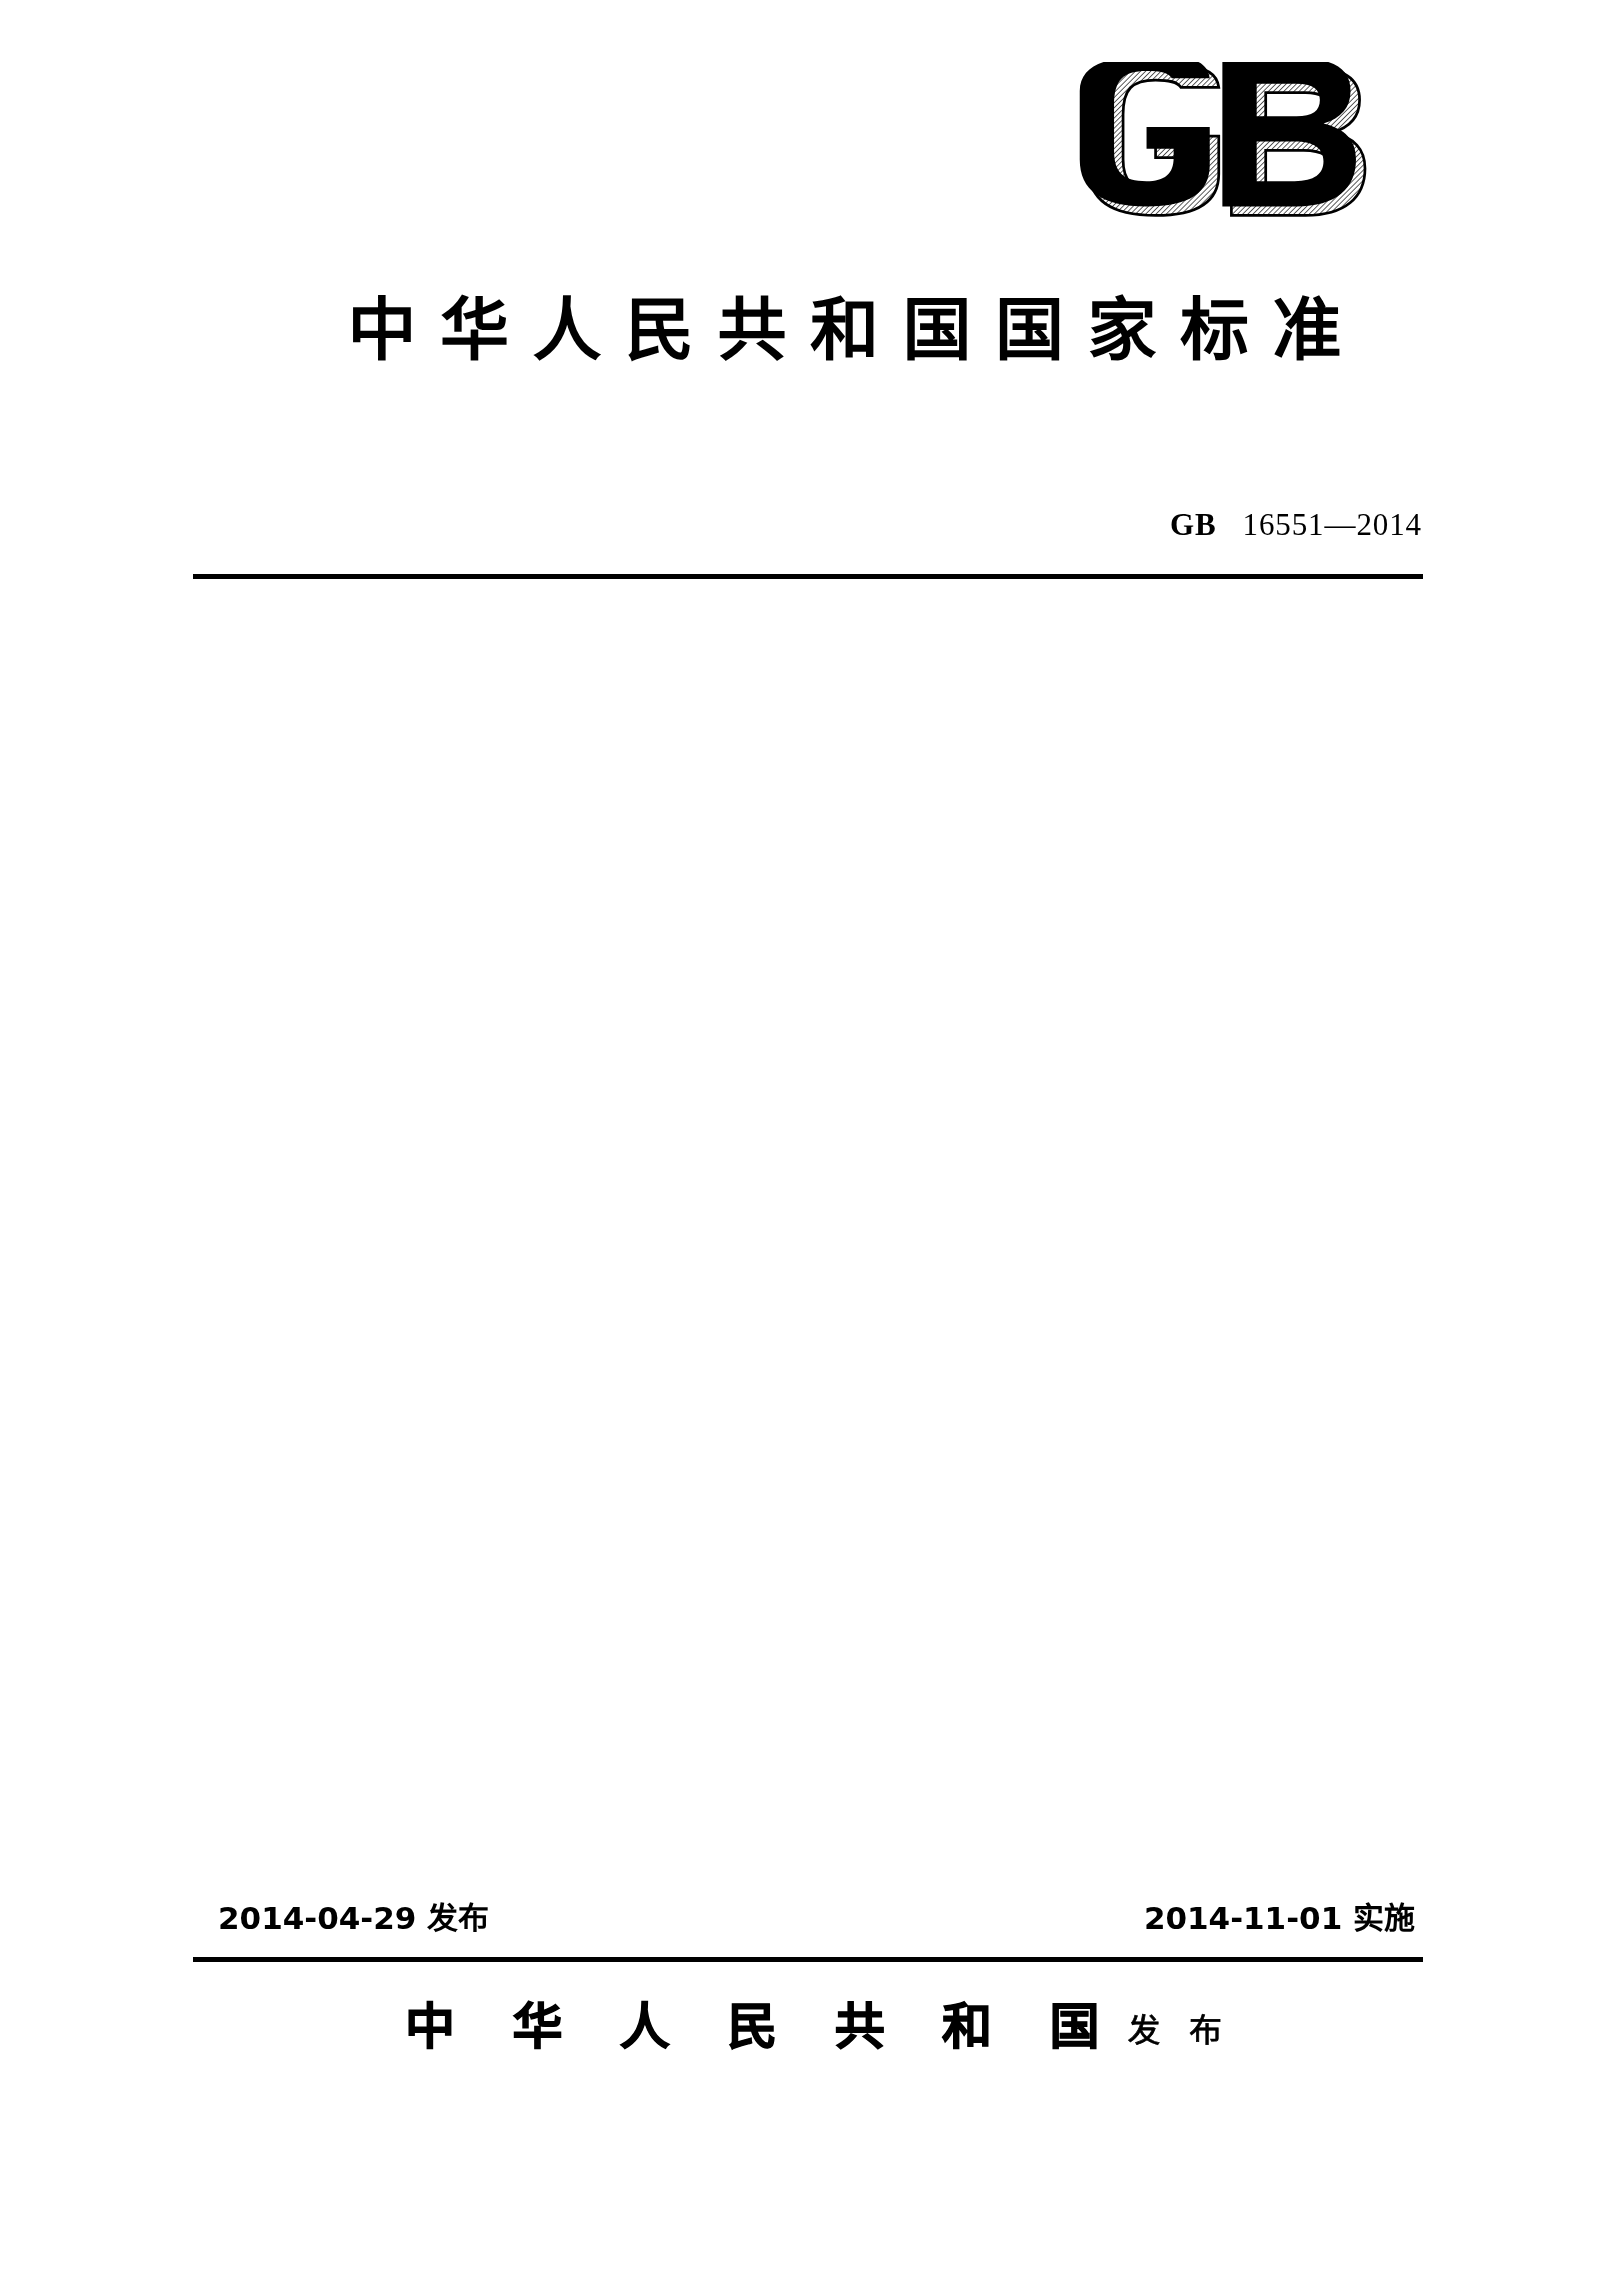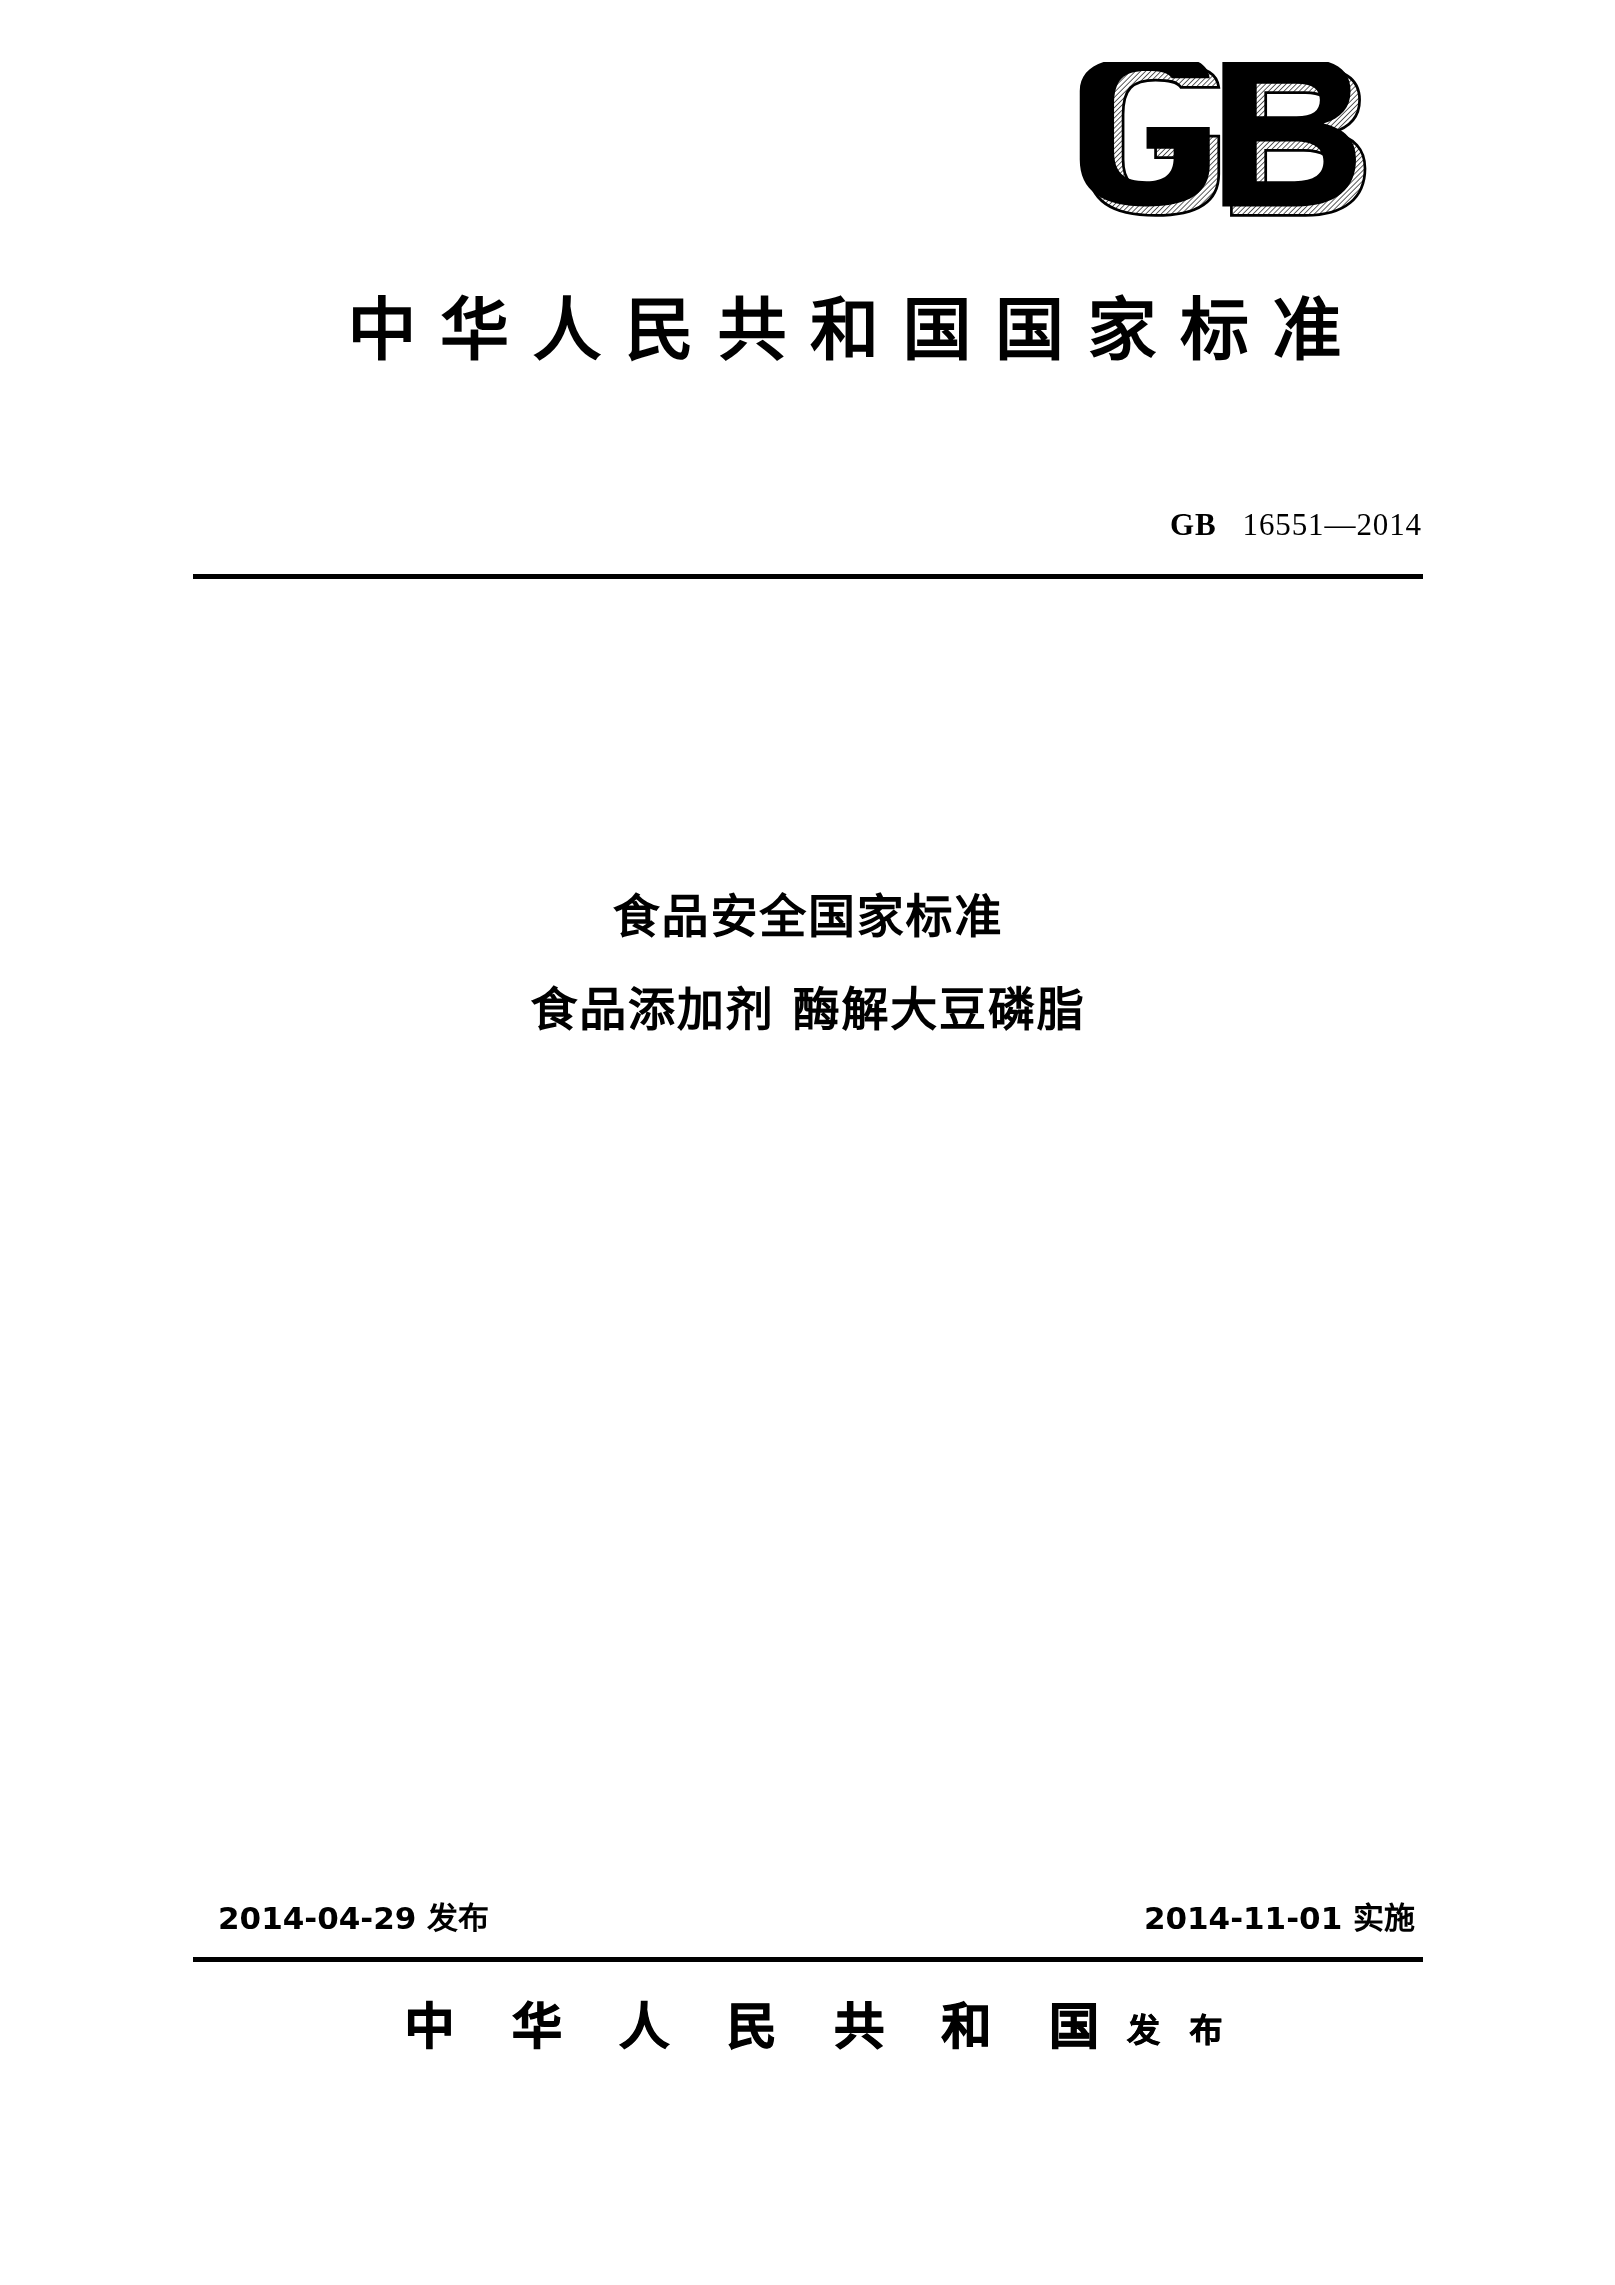--- a/index.html
+++ b/index.html
@@ -146,21 +146,21 @@
   }
   .publisher-lines .pl1 {
     letter-spacing: 20px;
     text-indent: 20px;
   }
   .publisher-lines .pl2 {
     letter-spacing: 1.8px;
   }
   .publisher-word {
     font-family: "DejaVu Sans", "Liberation Sans", sans-serif;
-    font-weight: bold;
+    font-weight: normal;
     font-size: 33px;
     letter-spacing: 9px;
     margin-left: 8px;
     padding-bottom: 7.2px;
     -webkit-text-stroke: 0.7px #000;
   }
 </style>
 </head>
 <body>
 
@@ -193,24 +193,20 @@
 
   <div class="std-number">
     <span class="code">GB</span>
     <span>&nbsp;</span>
     <span>16551—2014</span>
   </div>
 
   <div class="rule-top"></div>
   <div class="rule-bottom"></div>
 
-  <div class="doc-title">
-    <div class="line1">食品安全国家标准</div>
-    <div class="line2">食品添加剂 酶解大豆磷脂</div>
-  </div>
 
   <div class="date-issue">2014-04-29 发布</div>
   <div class="date-effective">2014-11-01 实施</div>
 
   <div class="publisher">
     <div class="publisher-lines">
       <div class="pl1">中 华 人 民 共 和 国</div>
     </div>
     <div class="publisher-word">发 布</div>
   </div>

